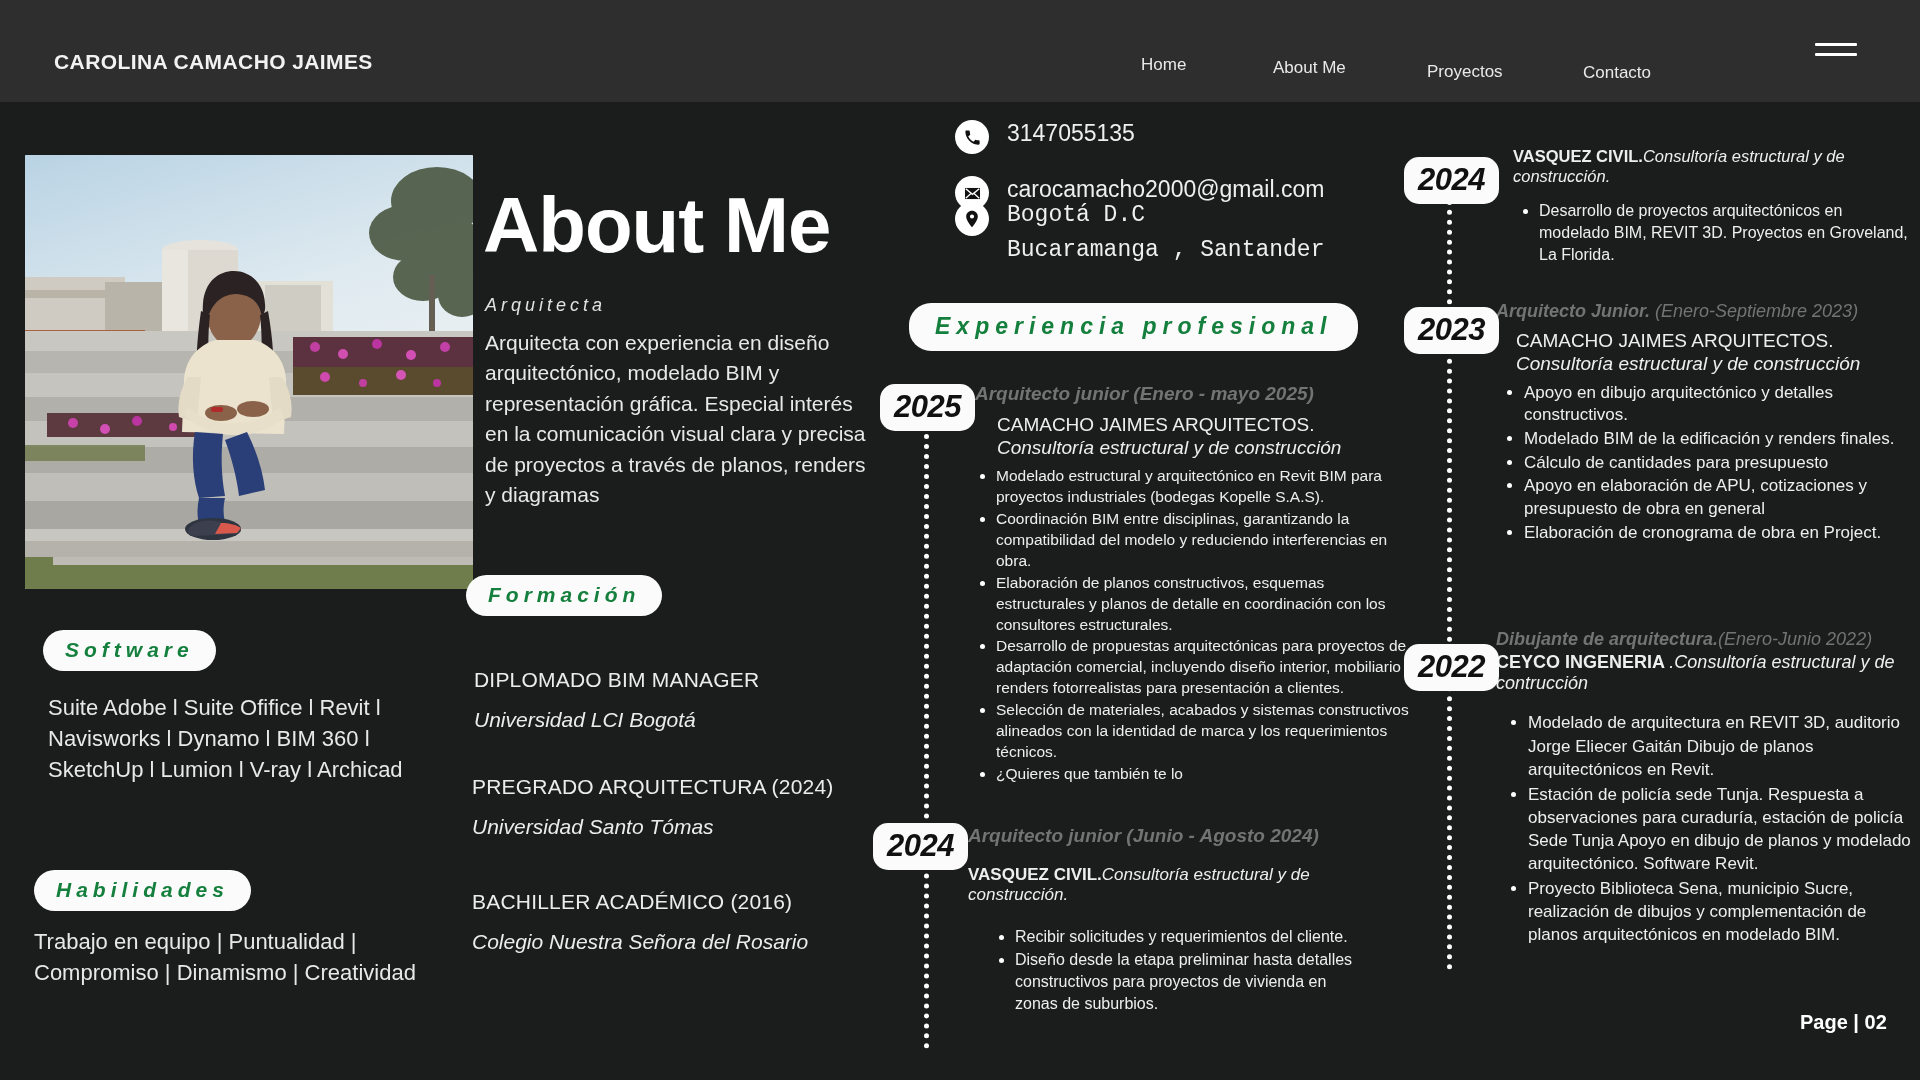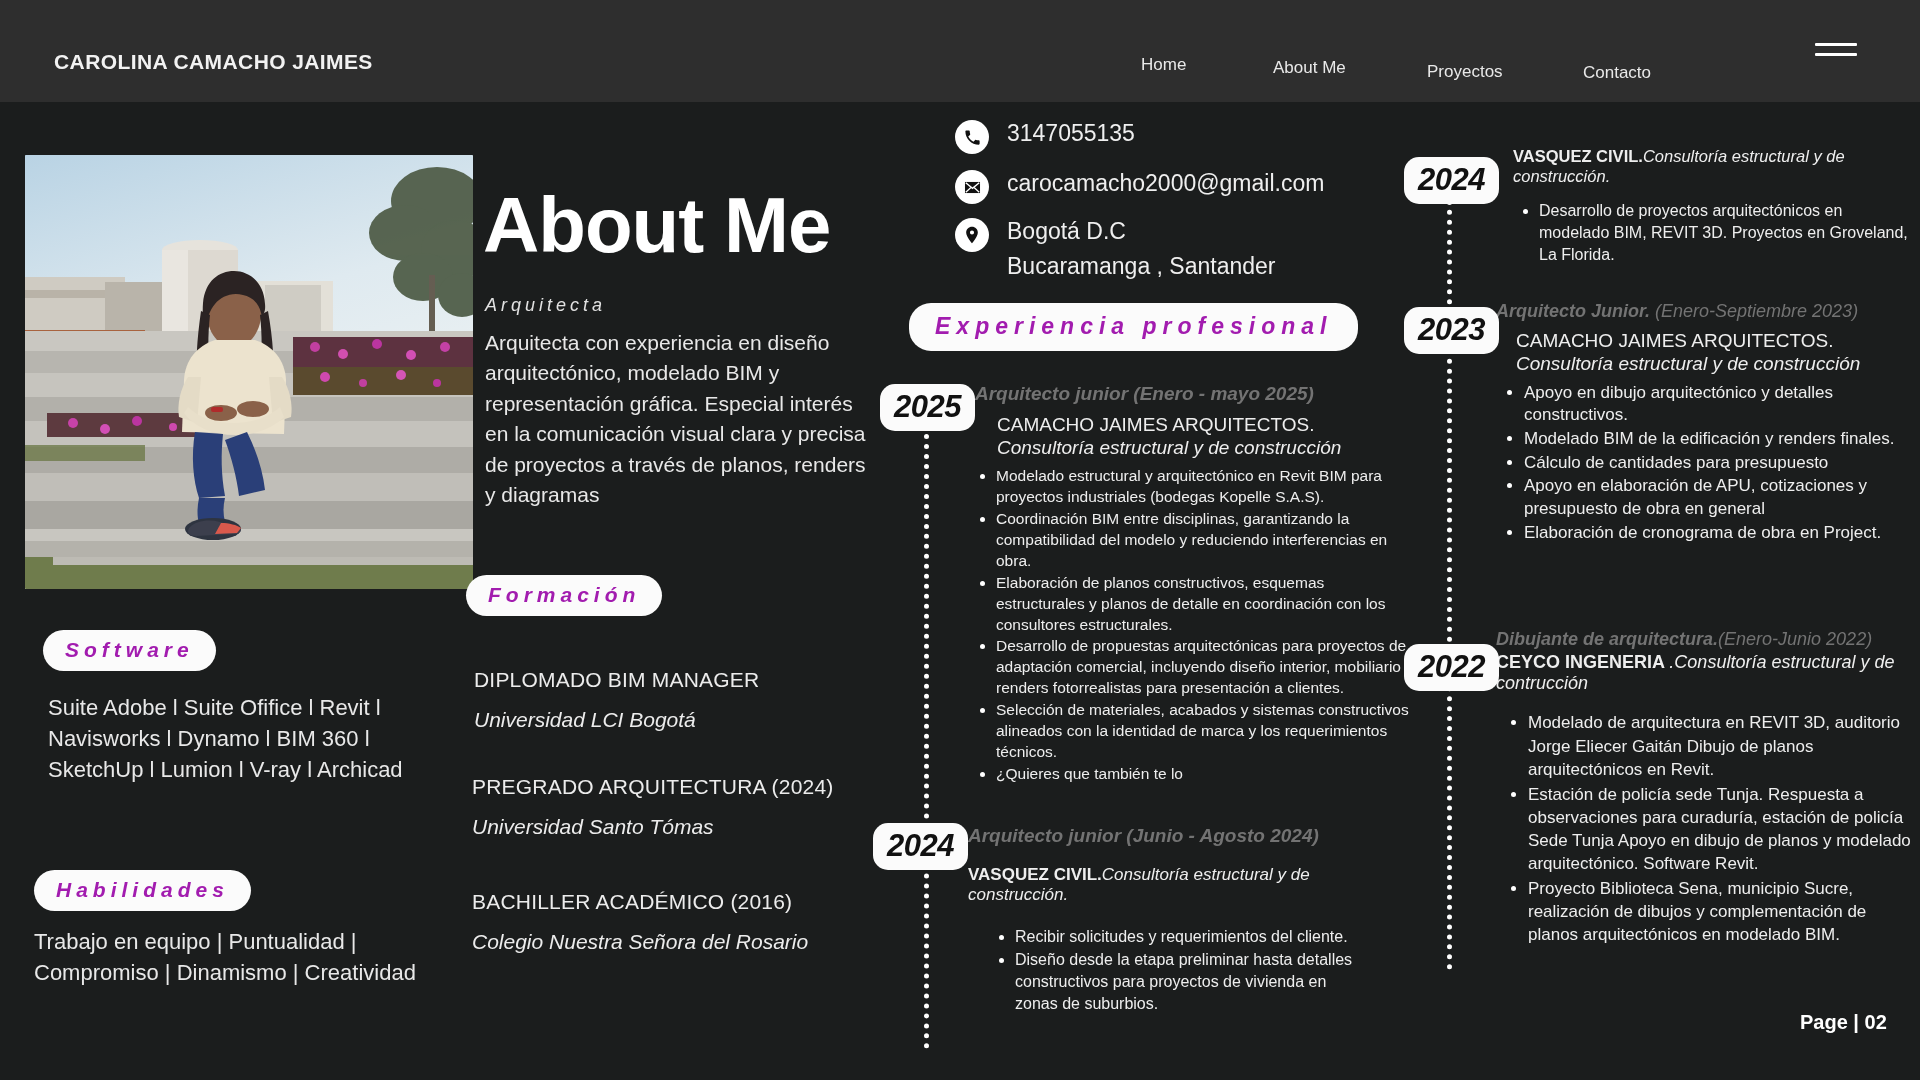--- a/index.html
+++ b/index.html
@@ -39,21 +39,21 @@
   .hamburger span + span { margin-top: 7px; }
 
   
   .photo {
     position: absolute; left: 25px; top: 155px; width: 448px; height: 434px;
     background: #6d7a82; overflow: hidden; border-radius: 1px;
   }
   .photo svg { display: block; width: 448px; height: 434px; }
 
   .pill {
-    display: inline-block; background: #fbfbfb; color: #a21caf;
+    display: inline-block; background: #fbfbfb; color: #15803d;
     border-radius: 22px; font-style: italic; font-weight: 600;
     letter-spacing: 5px; white-space: nowrap;
   }
   .pill-software  { position: absolute; left: 43px;  top: 630px; padding: 8px 22px 9px 22px; font-size: 21px; }
   .pill-habil     { position: absolute; left: 34px;  top: 870px; padding: 8px 22px 9px 22px; font-size: 21px; }
   .pill-formacion { position: absolute; left: 466px; top: 575px; padding: 8px 22px 9px 22px; font-size: 21px; }
   .pill-exp {
     position: absolute; left: 909px; top: 303px; padding: 10px 26px 11px 26px;
     font-size: 23px; letter-spacing: 6px;
   }
@@ -81,22 +81,22 @@
   .form-block { position: absolute; color: #ececec; }
   .form-title { font-size: 21px; letter-spacing: .2px; white-space: nowrap; }
   .form-school { font-size: 21px; font-style: italic; margin-top: 16px; }
   .fb1 { left: 474px; top: 668px; width: 420px; }
   .fb2 { left: 472px; top: 775px; width: 430px; }
   .fb3 { left: 472px; top: 890px; width: 340px; }
 
   
   .contact-row { position: absolute; display: flex; align-items: flex-start; }
   .c1 { left: 955px; top: 120px; }
-  .c2 { left: 955px; top: 170px; }
-  .c3 { left: 955px; top: 218px; }
+  .c2 { left: 955px; top: 176px; }
+  .c3 { left: 955px; top: 202px; font-family: Liberation Mono, monospace; }
   .c-icon {
     width: 34px; height: 34px; border-radius: 50%; background: #ffffff;
     display: flex; align-items: center; justify-content: center; flex: 0 0 34px;
   }
   .c-text { margin-left: 18px; color: #efefef; font-size: 23px; line-height: 1.2; white-space: nowrap; }
   .c-text .l2 { display: block; margin-top: 7px; }
 
   
   .tl-line {
     position: absolute; width: 0; border-left: 5px dotted #ffffff;

